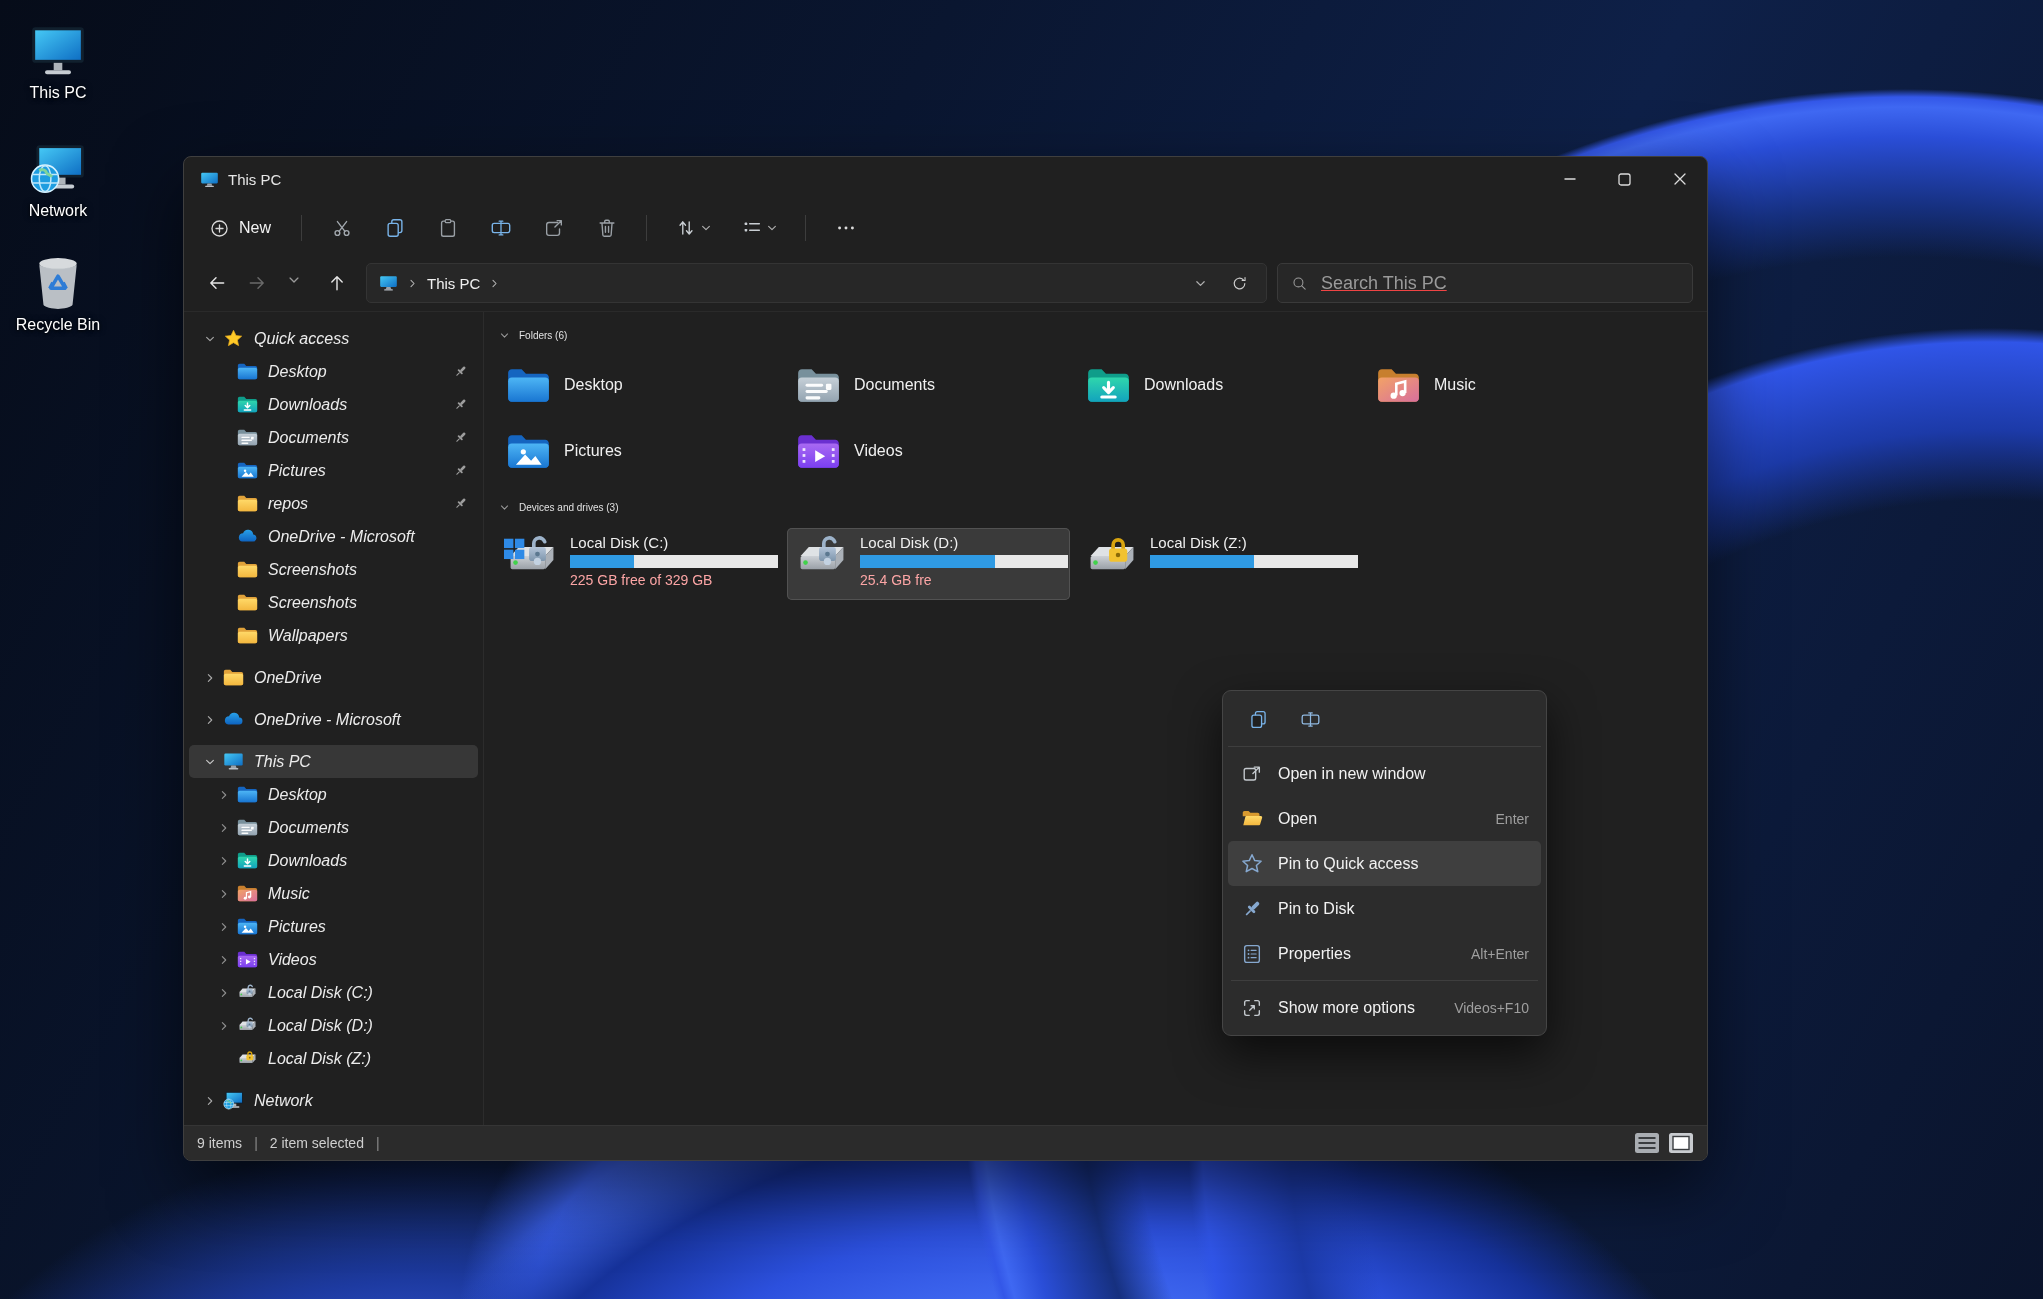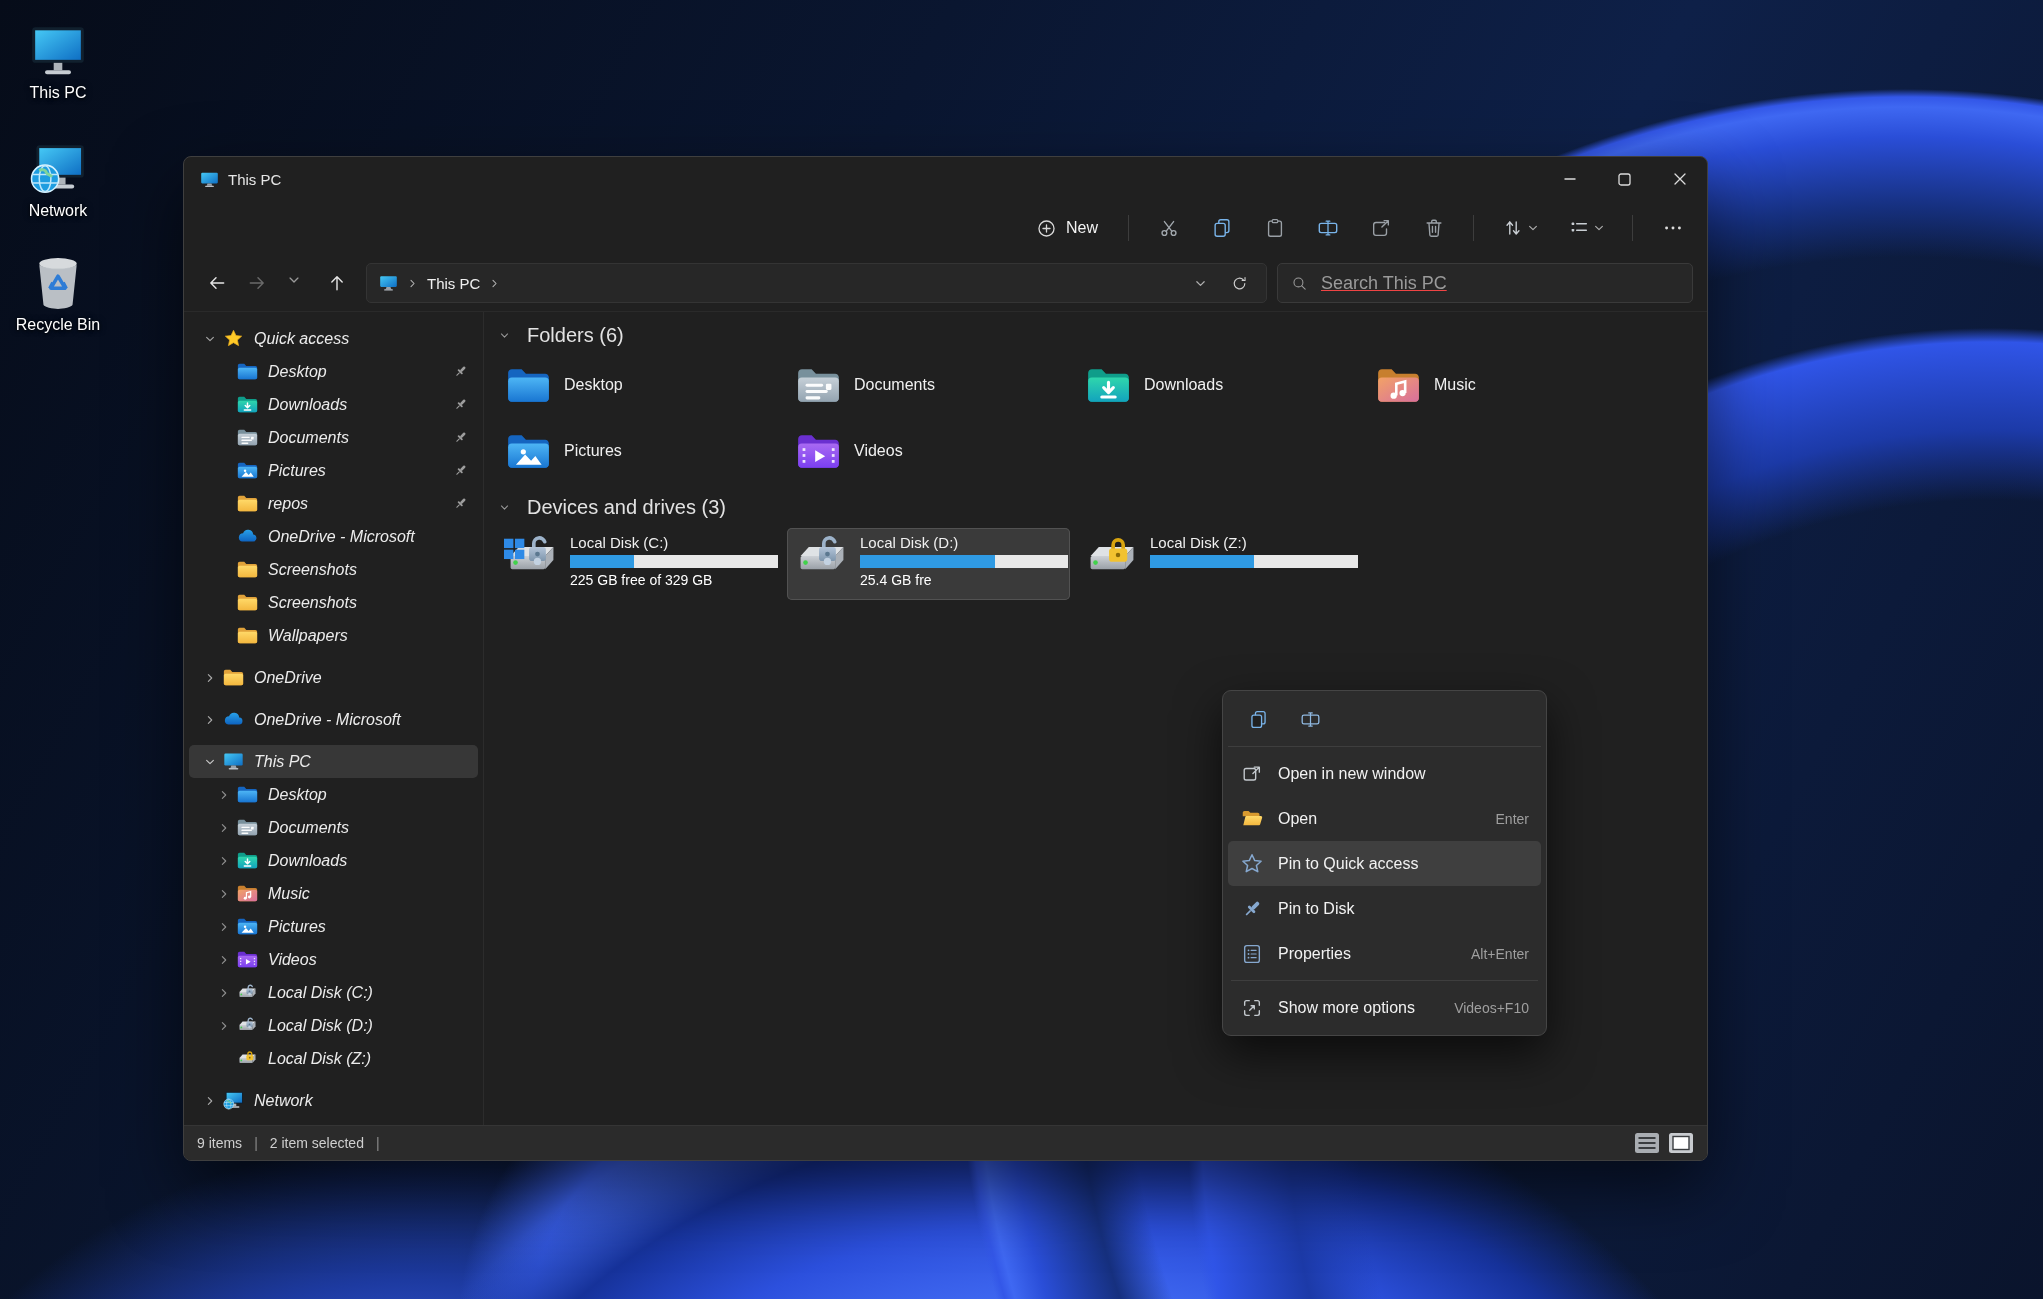--- a/index.html
+++ b/index.html
@@ -21,21 +21,21 @@
   
   .window{position:absolute;left:183px;top:156px;width:1523px;height:1003px;background:#202020;
     border:1px solid #3f3f3f;border-radius:8px;box-shadow:0 28px 70px rgba(0,0,0,.6);
     display:flex;flex-direction:column;overflow:hidden;}
   .titlebar{height:44px;flex:0 0 44px;display:flex;align-items:center;padding-left:16px;}
   .titlebar .t-icon{width:19px;height:17px;margin-right:9px;}
   .titlebar .t-label{font-size:15px;color:#e6e6e6;}
   .win-controls{margin-left:auto;display:flex;height:100%;}
   .win-btn{width:55px;height:100%;display:flex;align-items:center;justify-content:center;color:#dcdcdc;}
   
-  .toolbar{height:54px;flex:0 0 54px;display:flex;align-items:center;padding:0 12px;gap:8px;justify-content:flex-end;}
+  .toolbar{height:54px;flex:0 0 54px;display:flex;align-items:center;padding:0 12px;gap:8px;}
   .tb-new{display:flex;align-items:center;gap:9px;padding:8px 13px;border-radius:5px;font-size:16px;color:#f2f2f2;}
   .tb-sep{width:1px;height:26px;background:#3d3d3d;margin:0 9px;flex:0 0 1px;}
   .tb-btn{width:45px;height:38px;display:flex;align-items:center;justify-content:center;border-radius:5px;gap:3px;}
   .tb-btn svg.g{width:22px;height:22px;}
   .tb-btn svg.cv{width:12px;height:12px;}
   
   .addrbar{height:56px;flex:0 0 56px;display:flex;align-items:center;padding:0 14px;gap:2px;border-bottom:1px solid #2a2a2a;}
   .nav-btn{width:38px;height:36px;display:flex;align-items:center;justify-content:center;border-radius:5px;}
   .nav-btn svg{width:20px;height:20px;}
   .addr-box{flex:1;height:38px;background:#272727;border:1px solid #343434;border-radius:5px;display:flex;align-items:center;padding:0 12px;gap:9px;margin:0 8px;}
@@ -52,34 +52,34 @@
   .side-row .chev{width:22px;flex:0 0 22px;display:flex;justify-content:center;}
   .side-row .chev svg{width:12px;height:12px;}
   .side-row .s-icon{width:21px;height:19px;margin:0 10px 0 2px;flex:0 0 21px;}
   .side-row .s-label{flex:1;white-space:nowrap;overflow:hidden;}
   .side-row .s-pin{width:15px;height:15px;flex:0 0 15px;}
   .side-row.lvl1{padding-left:24px;}
   .side-row.selected{background:#373737;}
   .side-gap{height:9px;}
   
   .content{flex:1;padding:8px 0 0 13px;position:relative;min-width:0;}
-  .sec-head{display:flex;align-items:center;gap:17px;height:26px;color:#e2e2e2;font-size:20px;margin:2px 0 8px 2px;}
+  .sec-head{display:flex;align-items:center;gap:9px;height:26px;color:#e2e2e2;font-size:10px;margin:2px 0 8px 2px;}
   .sec-head svg{width:11px;height:11px;}
   .tile-grid{display:grid;grid-template-columns:repeat(4,290px);row-gap:8px;margin-bottom:14px;}
   .folder-tile{width:283px;height:58px;display:flex;align-items:center;gap:13px;padding-left:9px;border-radius:5px;box-sizing:border-box;}
   .folder-tile svg{width:45px;height:37px;flex:0 0 45px;}
   .f-label{font-size:16px;color:#f0f0f0;}
   .drive-tile{width:283px;height:72px;display:flex;gap:10px;padding:5px 0 0 7px;border-radius:5px;box-sizing:border-box;}
   .drive-tile.selected{background:#3a3a3a;box-shadow:0 0 0 1px #525252 inset;}
   .drive-icon{width:56px;height:48px;flex:0 0 56px;}
   .drive-info{flex:1;display:flex;flex-direction:column;gap:4px;padding-top:1px;min-width:0;}
   .drive-name{font-size:15px;color:#f0f0f0;white-space:nowrap;}
   .drive-bar{width:208px;height:13px;background:#e8e8e8;}
   .drive-fill{height:100%;background:#2f9ae3;}
-  .drive-free{font-size:14px;color:#ffffff;white-space:nowrap;overflow:hidden;}
+  .drive-free{font-size:14px;color:#fca5a5;white-space:nowrap;overflow:hidden;}
   
   .context-menu{position:absolute;left:738px;top:378px;width:313px;background:#2c2c2c;border:1px solid #454545;border-radius:9px;
     box-shadow:0 18px 46px rgba(0,0,0,.65);padding:5px;z-index:30;}
   .cm-iconrow{display:flex;gap:8px;padding:5px 4px 9px 8px;border-bottom:1px solid #3e3e3e;margin-bottom:4px;}
   .cm-iconbtn{width:44px;height:36px;display:flex;align-items:center;justify-content:center;border-radius:5px;}
   .cm-iconbtn svg{width:21px;height:21px;}
   .cm-item{height:45px;display:flex;align-items:center;gap:15px;padding:0 12px 0 13px;border-radius:5px;font-size:16px;color:#f2f2f2;}
   .cm-item .ci{width:22px;height:22px;flex:0 0 22px;}
   .cm-item .cm-label{flex:1;white-space:nowrap;}
   .cm-item .cm-short{color:#9f9f9f;font-size:14px;}

